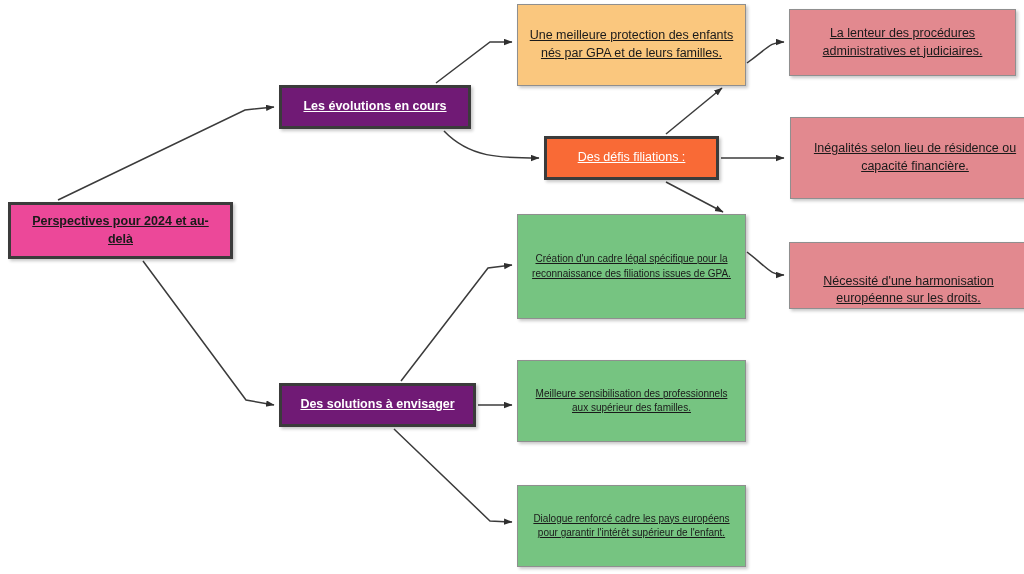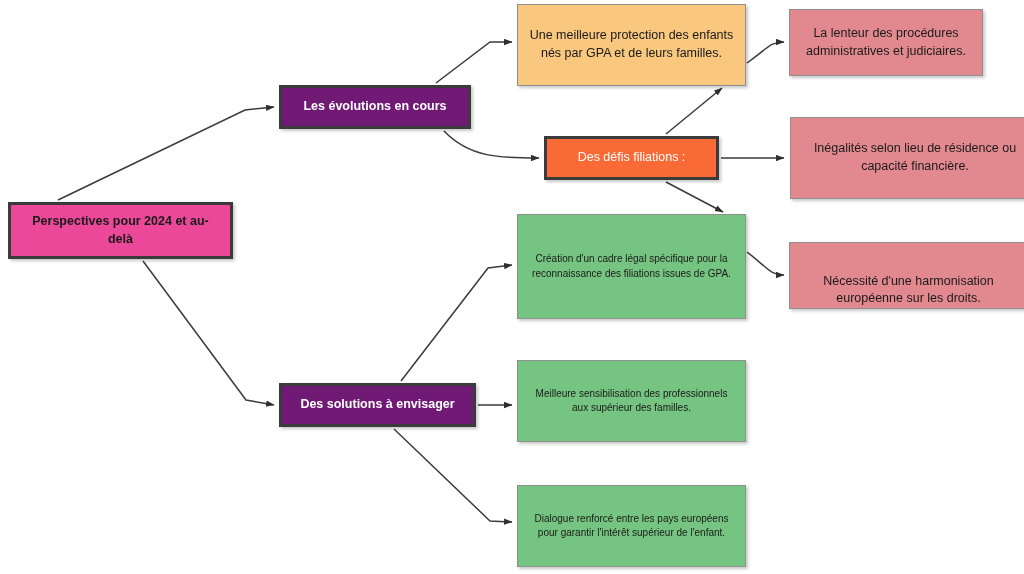--- a/index.html
+++ b/index.html
@@ -36,20 +36,21 @@
     z-index: 2;
     line-height: 1.42;
     box-shadow: 2px 2px 3px rgba(0,0,0,0.22);
   }
   .node .label {
     display: block;
     width: 100%;
     padding: 0 10px;
     box-sizing: border-box;
     white-space: pre-line;
+    text-decoration: underline;
   }
   
   .n-root {
     background: #ec4899;
     border: 3px solid #3b3b3b;
     color: #1a1a1a;
     font-weight: bold;
     font-size: 12.5px;
   }
   .n-branch {
@@ -121,36 +122,36 @@
       </div>
       <div class="node n-branch" style="left: 279px; top: 85px; width: 192px; height: 44px;">
         <span class="label">Les évolutions en cours</span>
       </div>
       <div class="node n-orange" style="left: 517px; top: 4px; width: 229px; height: 82px;">
         <span class="label">Une meilleure protection des enfants nés par GPA et de leurs familles.</span>
       </div>
       <div class="node n-highlight" style="left: 544px; top: 136px; width: 175px; height: 44px;">
         <span class="label">Des défis filiations :</span>
       </div>
-      <div class="node n-red" style="left: 789px; top: 9px; width: 194px; height: 67px;">
+      <div class="node n-red" style="left: 789px; top: 9px; width: 227px; height: 67px;">
         <span class="label">La lenteur des procédures administratives et judiciaires.</span>
       </div>
       <div class="node n-red" style="left: 790px; top: 117px; width: 250px; height: 82px;">
         <span class="label">Inégalités selon lieu de résidence ou capacité financière.</span>
       </div>
       <div class="node n-red" style="left: 789px; top: 242px; width: 239px; height: 67px; align-items: flex-end;">
         <span class="label">Nécessité d'une harmonisation européenne sur les droits.</span>
       </div>
       <div class="node n-green" style="left: 517px; top: 214px; width: 229px; height: 105px;">
         <span class="label">Création d'un cadre légal spécifique pour la reconnaissance des filiations issues de GPA.</span>
       </div>
       <div class="node n-branch" style="left: 279px; top: 383px; width: 197px; height: 44px;">
         <span class="label">Des solutions à envisager</span>
       </div>
       <div class="node n-green" style="left: 517px; top: 360px; width: 229px; height: 82px;">
         <span class="label">Meilleure sensibilisation des professionnels aux supérieur des familles.</span>
       </div>
       <div class="node n-green" style="left: 517px; top: 485px; width: 229px; height: 82px;">
-        <span class="label">Dialogue renforcé entre les pays européens pour garantir l'intérêt supérieur de l'enfant.</span>
+        <span class="label">Dialogue renforcé cadre les pays européens pour garantir l'intérêt supérieur de l'enfant.</span>
       </div>
     </div>
 
 </div>
 
 </body></html>

